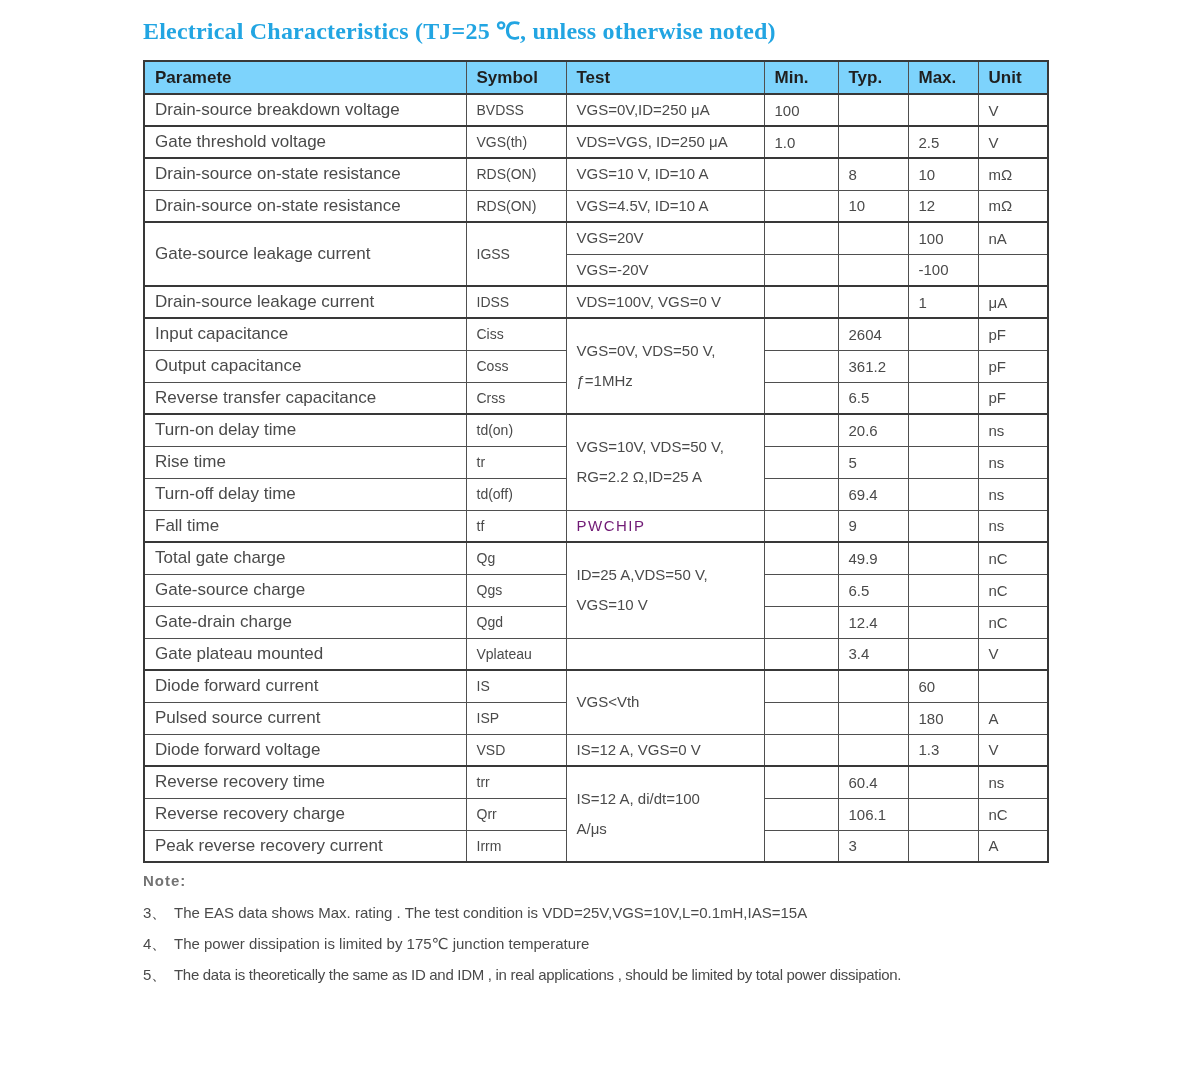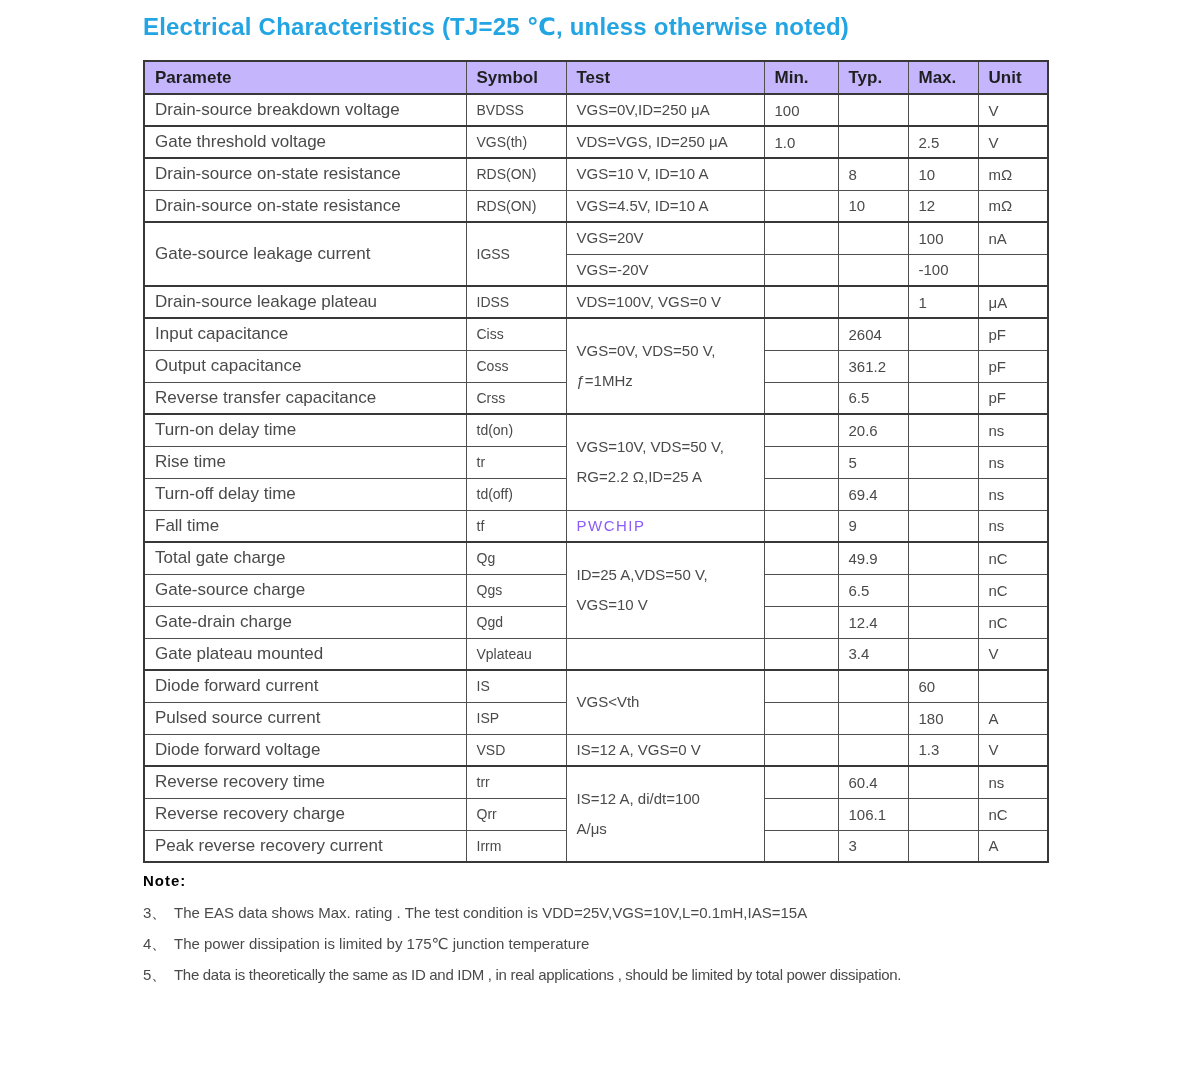--- a/index.html
+++ b/index.html
@@ -6,49 +6,50 @@
   body{
     width:1190px;height:1073px;background:#ffffff;overflow:hidden;
     font-family:"Liberation Sans","DejaVu Sans",sans-serif;
     position:relative;
   }
   .page{position:absolute;inset:0;background:#fff;}
   .title{
     position:absolute;left:143px;top:13px;margin:0;
     font-size:24px;font-weight:700;color:#22a5e2;letter-spacing:0.2px;
     white-space:nowrap;
+    font-family:Liberation Serif, serif;
   }
   table.ec{
     position:absolute;left:143px;top:60px;width:904px;
     border-collapse:collapse;table-layout:fixed;
     border:2px solid #383838;background:#fff;
   }
   .ec th,.ec td{
     border:1px solid #4f4f4f;
     padding:0 4px 0 10px;
     text-align:left;vertical-align:middle;
     color:#4a4a4a;overflow:hidden;
   }
   .ec thead tr{height:33px;}
   .ec tbody tr{height:32px;}
   .ec thead th{
     font-size:17px;font-weight:600;color:#1f1f1f;
-    border-bottom:2px solid #383838;background:#c4b5fd;
+    border-bottom:2px solid #383838;background:#7dd3fc;
   }
   .ec tr.thick > td{border-bottom:2px solid #383838;}
   .ec td.tb{border-bottom:2px solid #383838;}
   .c-param{font-size:17px;}
   .c-sym{font-size:14px;}
   .c-test{font-size:15px;white-space:pre-line;line-height:30px;}
   .c-val{font-size:15px;}
   .c-unit{font-size:15px;}
-  td.watermark{color:#8b5cf6;letter-spacing:1.5px;font-size:15px;}
+  td.watermark{color:#701a75;letter-spacing:1.5px;font-size:15px;}
   .notes{position:absolute;left:143px;top:872px;width:930px;}
   .note-title{
-    font-size:15px;font-weight:700;color:#000000;
+    font-size:15px;font-weight:700;color:#737373;
     letter-spacing:1px;line-height:18px;margin-bottom:14px;
   }
   .note-item{
     font-size:15px;color:#4a4a4a;line-height:18px;margin-bottom:13px;
     white-space:nowrap;
   }
   .note-num{display:inline-block;min-width:31px;color:#4a4a4a;}
   .note-item:last-child .note-text{letter-spacing:-0.3px;}
 </style>
 </head>
@@ -126,21 +127,21 @@
           <td class="c-unit">nA</td>
         </tr>
         <tr class="thick">
           <td class="c-test">VGS=-20V</td>
           <td class="c-val"></td>
           <td class="c-val"></td>
           <td class="c-val">-100</td>
           <td class="c-unit"></td>
         </tr>
         <tr class="thick">
-          <td class="c-param">Drain-source leakage plateau</td>
+          <td class="c-param">Drain-source leakage current</td>
           <td class="c-sym">IDSS</td>
           <td class="c-test">VDS=100V, VGS=0 V</td>
           <td class="c-val"></td>
           <td class="c-val"></td>
           <td class="c-val">1</td>
           <td class="c-unit">μA</td>
         </tr>
         <tr>
           <td class="c-param">Input capacitance</td>
           <td class="c-sym">Ciss</td>

